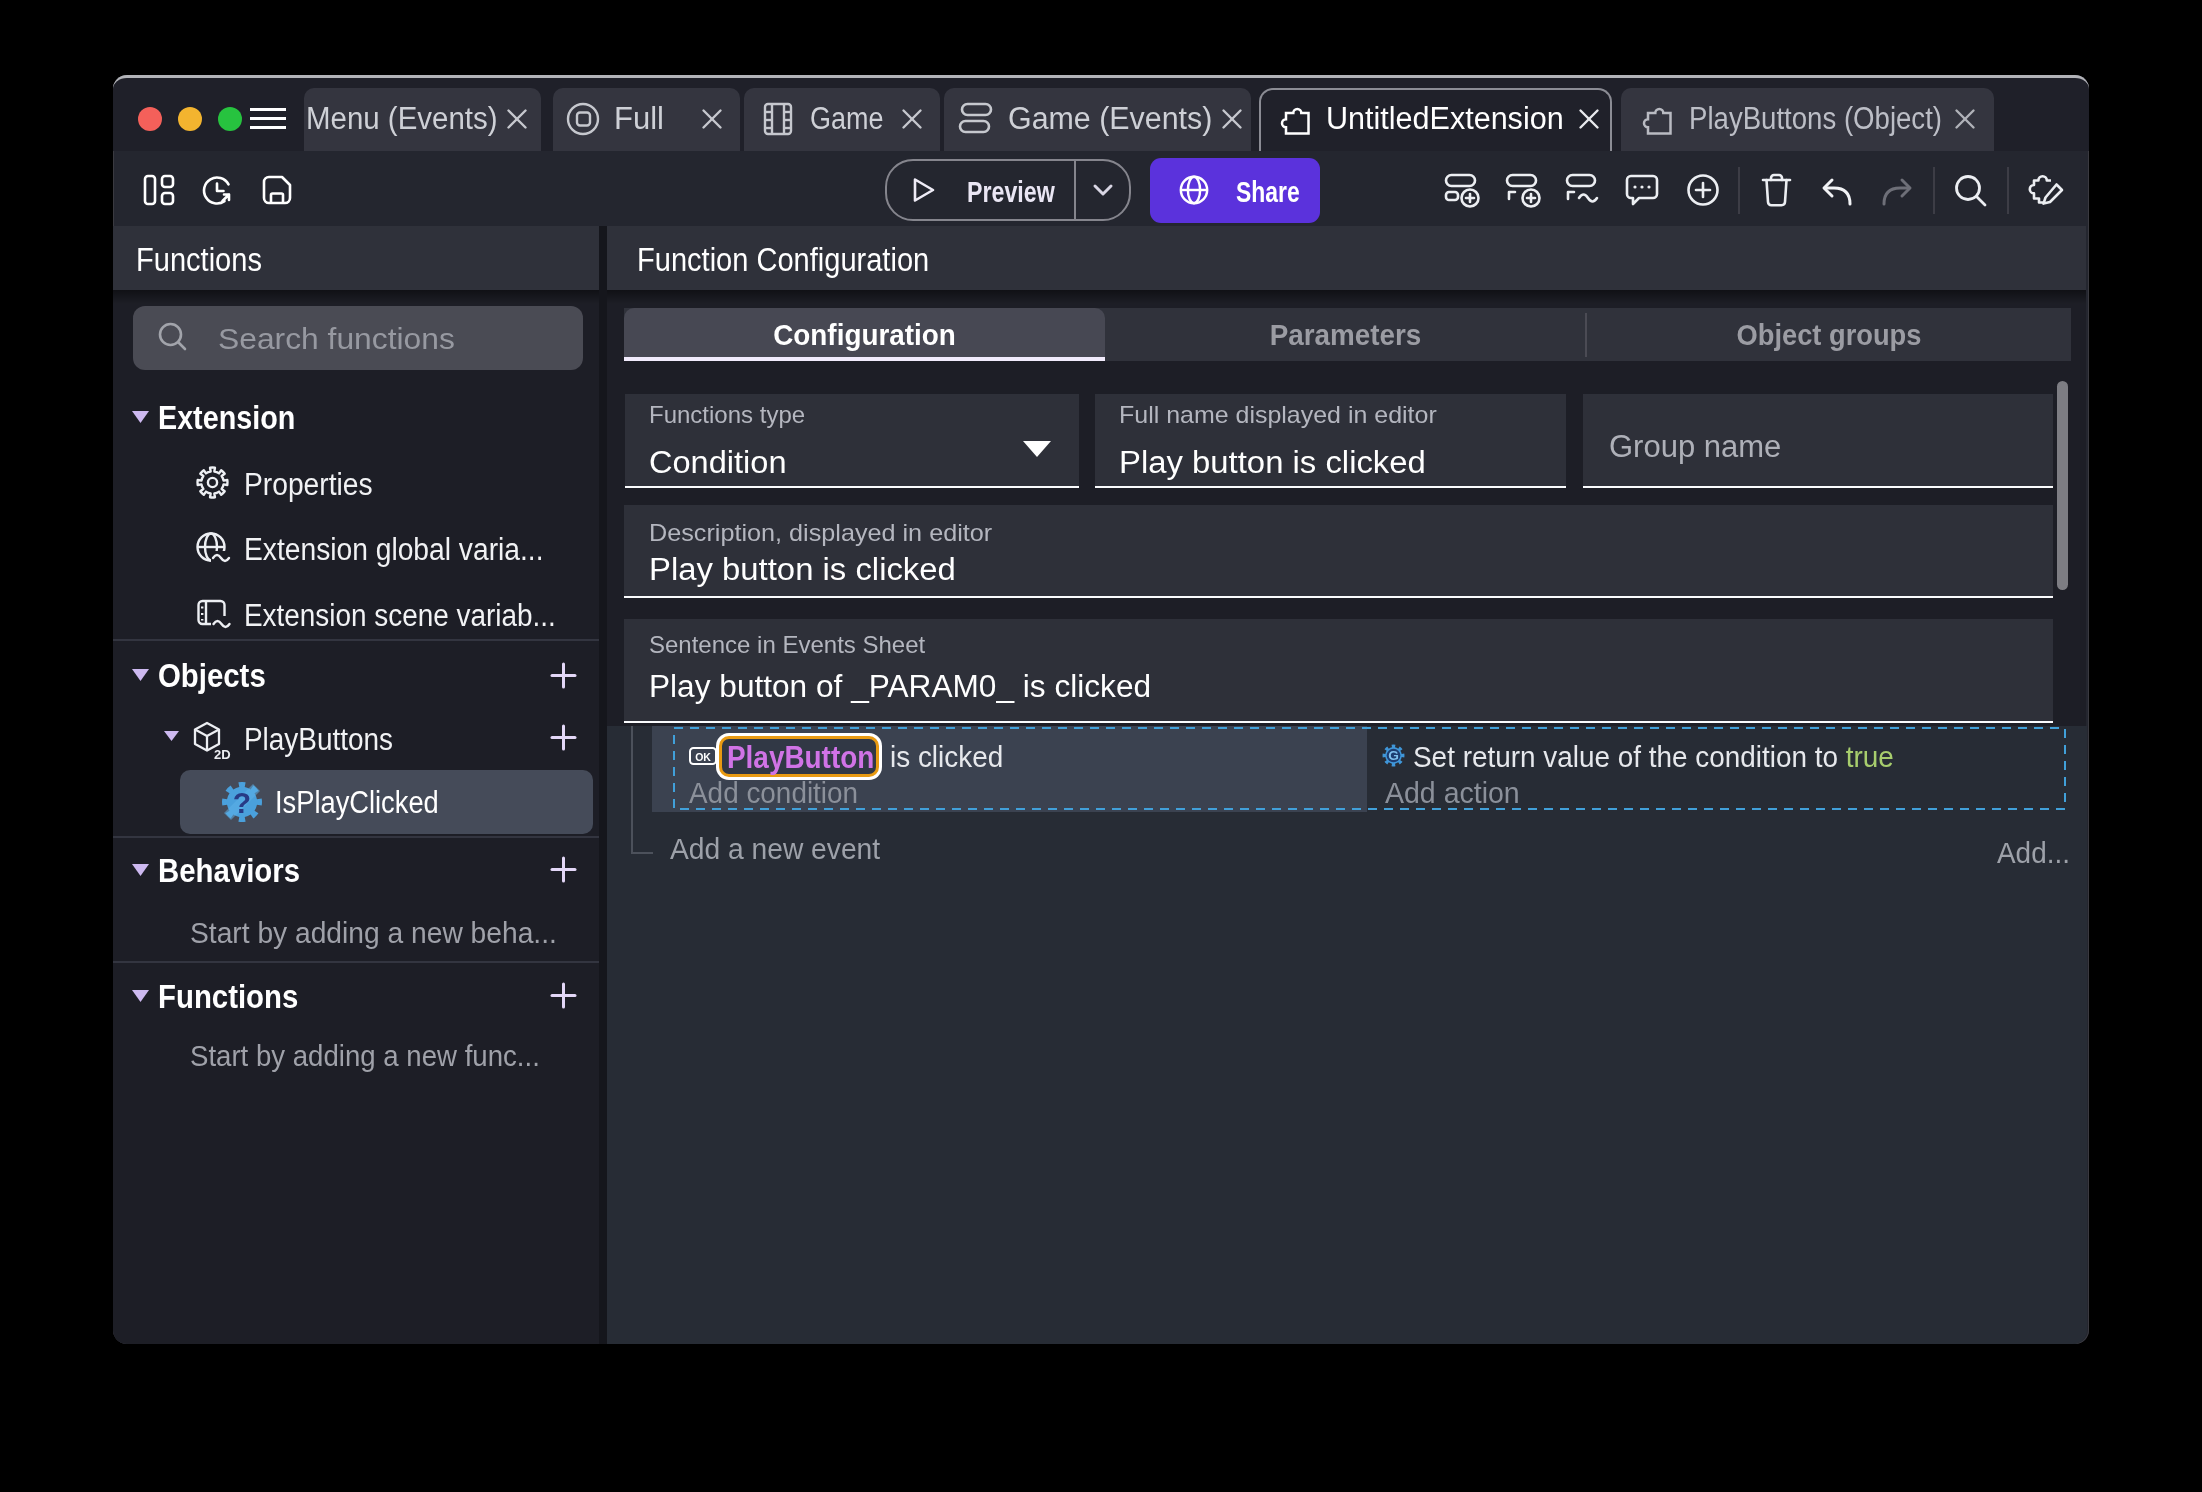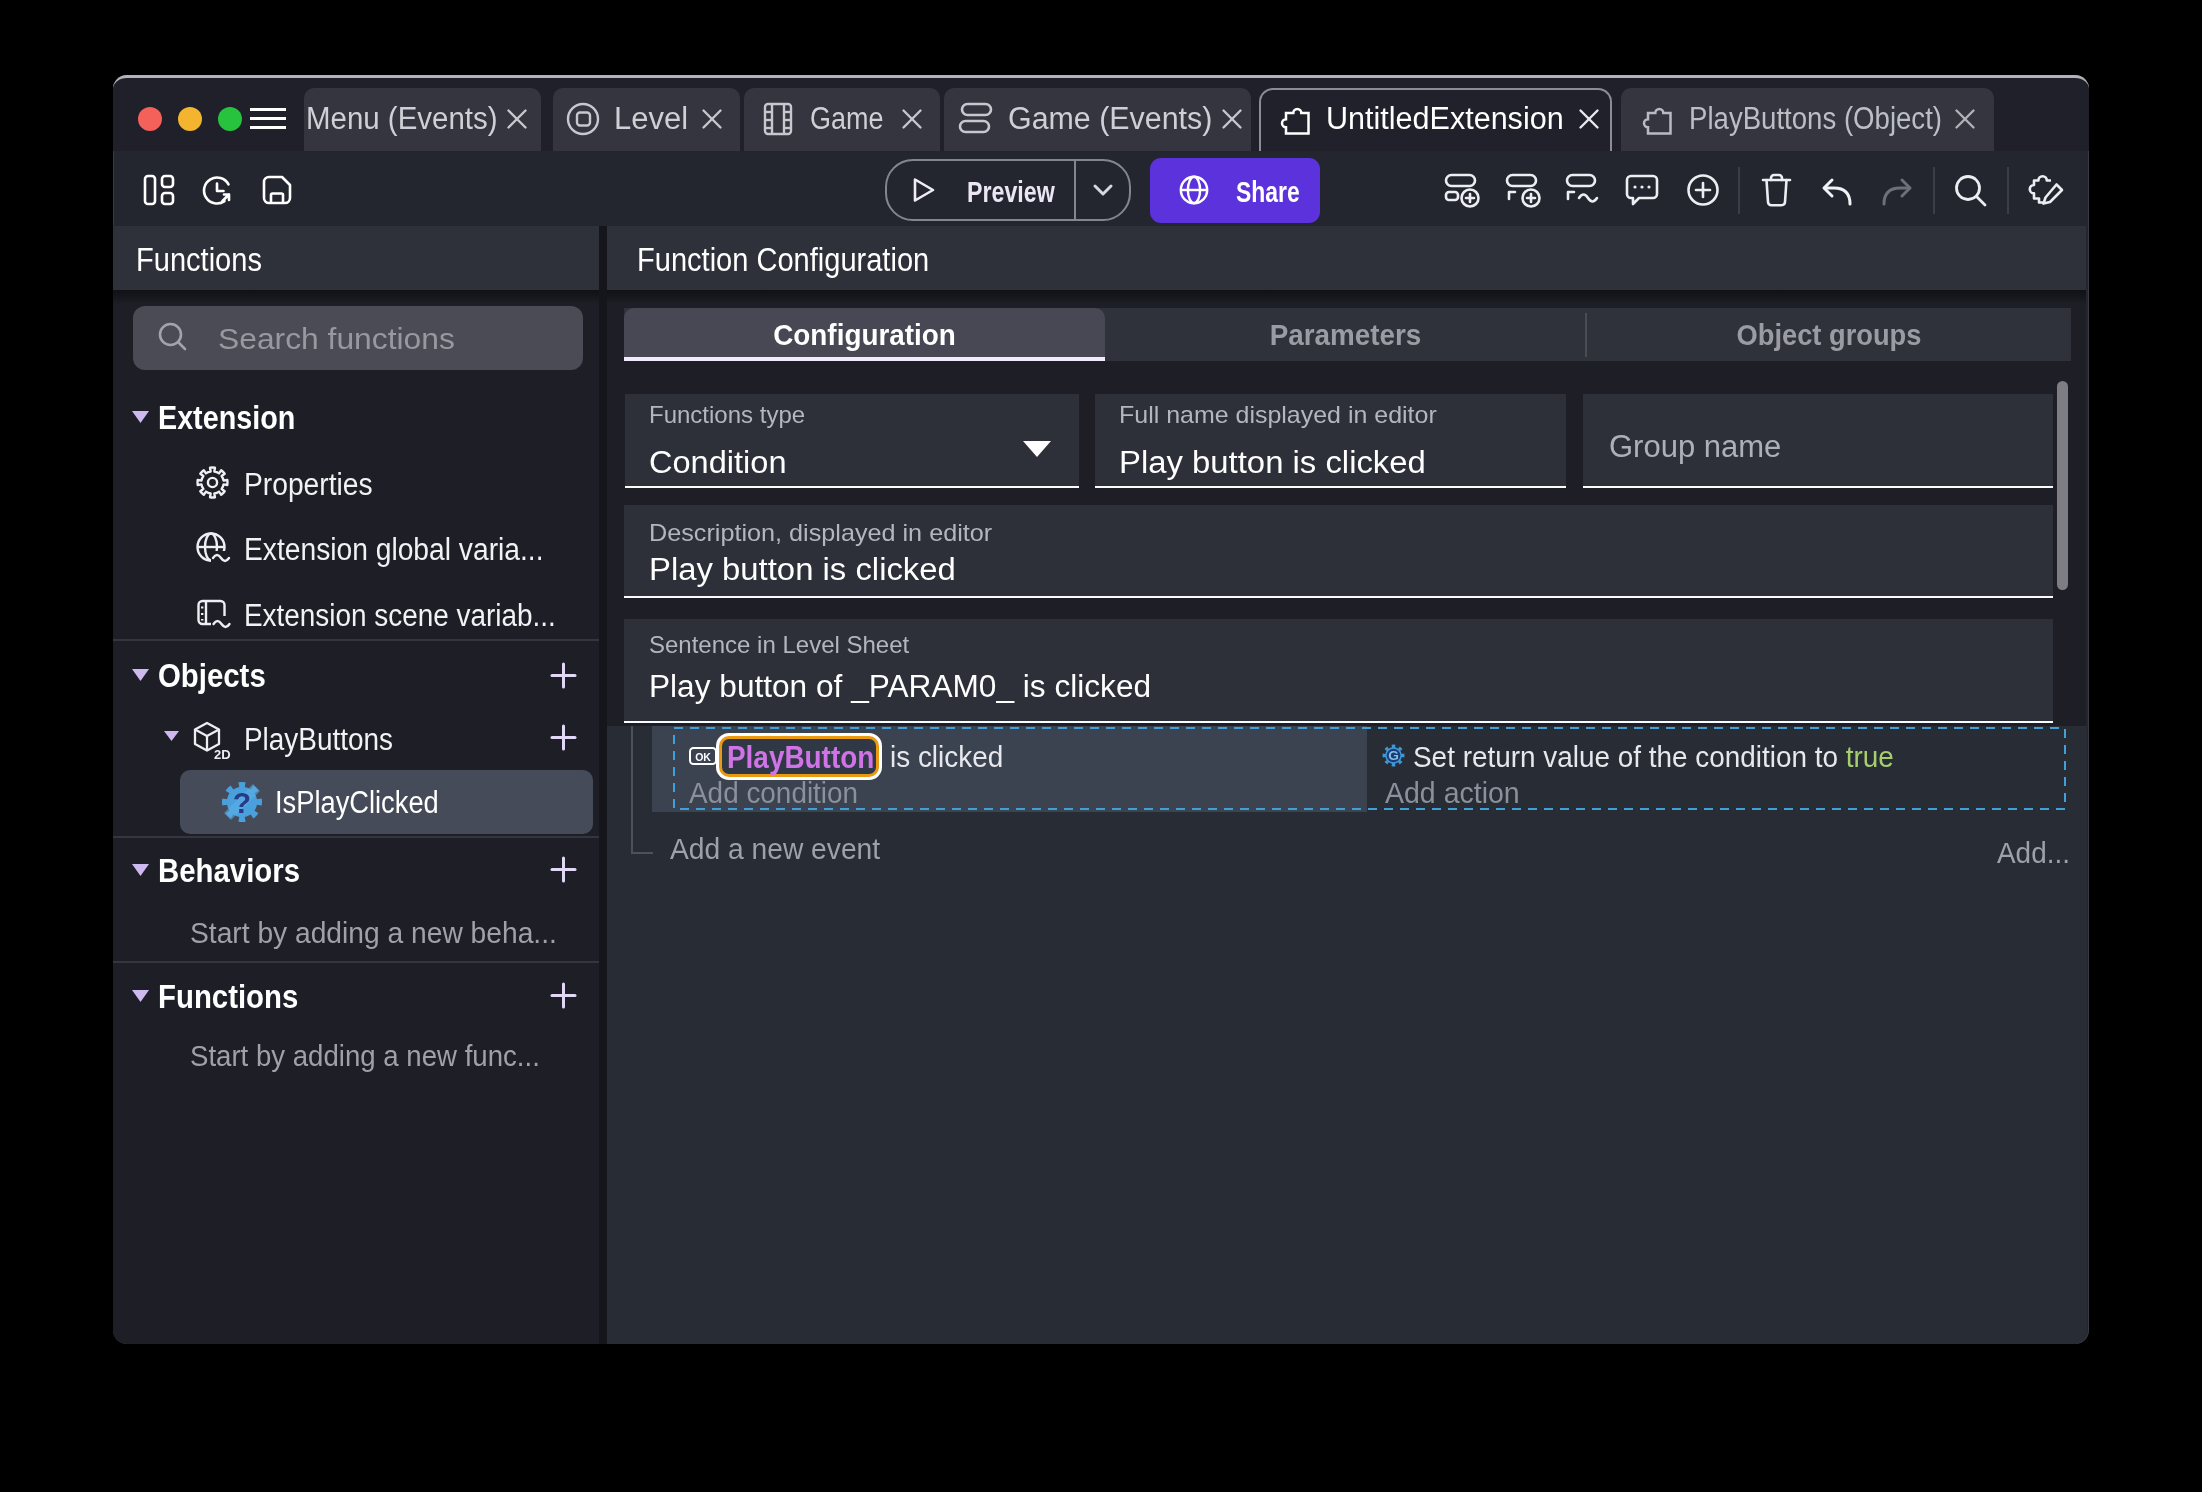--- a/index.html
+++ b/index.html
@@ -41,21 +41,21 @@
   <svg style="left:504px;top:106px;" width="26" height="26" viewBox="0 0 26 26" stroke="#c6c8ce" stroke-width="2.4" stroke-linecap="round">
       <line x1="4.5" y1="4.5" x2="21.5" y2="21.5"></line>
       <line x1="21.5" y1="4.5" x2="4.5" y2="21.5"></line>
     </svg>
 
   <div class="a tabi" style="left:553px;top:88px;width:187px;"></div>
   <svg style="left:565px;top:101px;" width="36" height="36" viewBox="0 0 36 36" fill="none" stroke="#c6c8ce" stroke-width="2.4">
     <circle cx="18" cy="18" r="15"></circle>
       <rect x="12" y="11.5" width="13" height="13" rx="3"></rect>
   </svg>
-  <div class="tx tabt" style="left:614px;">Level</div>
+  <div class="tx tabt" style="left:614px;">Full</div>
   <svg style="left:699px;top:106px;" width="26" height="26" viewBox="0 0 26 26" stroke="#c6c8ce" stroke-width="2.4" stroke-linecap="round">
       <line x1="4.5" y1="4.5" x2="21.5" y2="21.5"></line>
       <line x1="21.5" y1="4.5" x2="4.5" y2="21.5"></line>
     </svg>
 
   <div class="a tabi" style="left:744px;top:88px;width:196px;"></div>
   <svg style="left:760px;top:101px;" width="36" height="36" viewBox="0 0 36 36" fill="none" stroke="#c6c8ce" stroke-width="2.4">
     <rect x="5" y="3" width="26" height="30" rx="3"></rect>
     <line x1="12" y1="3" x2="12" y2="33"></line>
       <line x1="24" y1="3" x2="24" y2="33"></line>
@@ -324,21 +324,21 @@
   <div class="a" style="left:1583px;top:486px;width:470px;height:2px;background:#fafbfd;"></div>
   <div class="tx" style="left:1609px;top:429px;font-size:31px;color:#aeb0b8;">Group name</div>
 
   <div class="a fld" style="left:624px;top:505px;width:1429px;height:93px;"></div>
   <div class="a" style="left:624px;top:596px;width:1429px;height:2px;background:#fafbfd;"></div>
   <div class="tx lbl" style="left:649px;top:519px;transform:scaleX(1.05);transform-origin:0 50%;">Description, displayed in editor</div>
   <div class="tx val" style="left:649px;top:552px;transform:scaleX(1.06);transform-origin:0 50%;">Play button is clicked</div>
 
   <div class="a fld" style="left:624px;top:619px;width:1429px;height:102px;"></div>
   <div class="a" style="left:624px;top:721px;width:1429px;height:2px;background:#fafbfd;"></div>
-  <div class="tx lbl" style="left:649px;top:631px;">Sentence in Level Sheet</div>
+  <div class="tx lbl" style="left:649px;top:631px;">Sentence in Events Sheet</div>
   <div class="tx val" style="left:649px;top:669px;transform:scaleX(1.02);transform-origin:0 50%;">Play button of _PARAM0_ is clicked</div>
 
   <div class="a" style="left:2057px;top:381px;width:11px;height:209px;border-radius:6px;background:#7d7d83;"></div>
 
   <div class="a" style="left:607px;top:726px;width:1480px;height:618px;background:#272c35;border-radius:0 0 14px 0;"></div>
   <div class="a" style="left:631px;top:726px;width:2px;height:128px;background:#4c515b;"></div>
   <div class="a" style="left:631px;top:852px;width:22px;height:2px;background:#4c515b;"></div>
   <div class="a" style="left:652px;top:726px;width:715px;height:86px;background:#3b4250;"></div>
   <svg style="left:673px;top:727px;" width="1393" height="83" viewBox="0 0 1393 83" fill="none">
     <rect x="1" y="1" width="1391" height="81" stroke="#41a0d9" stroke-width="2" stroke-dasharray="9 7"></rect>

